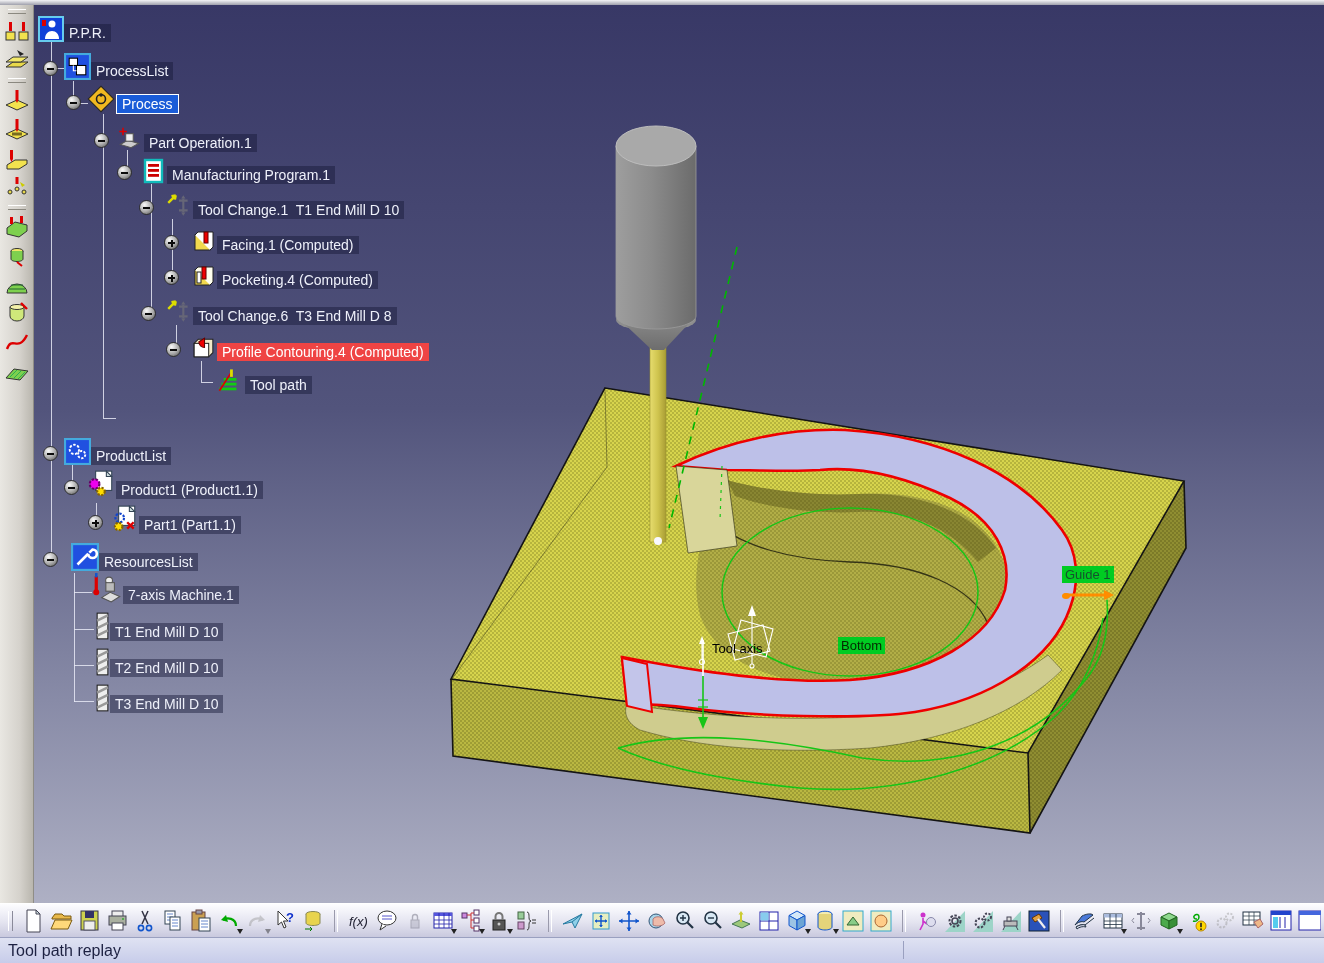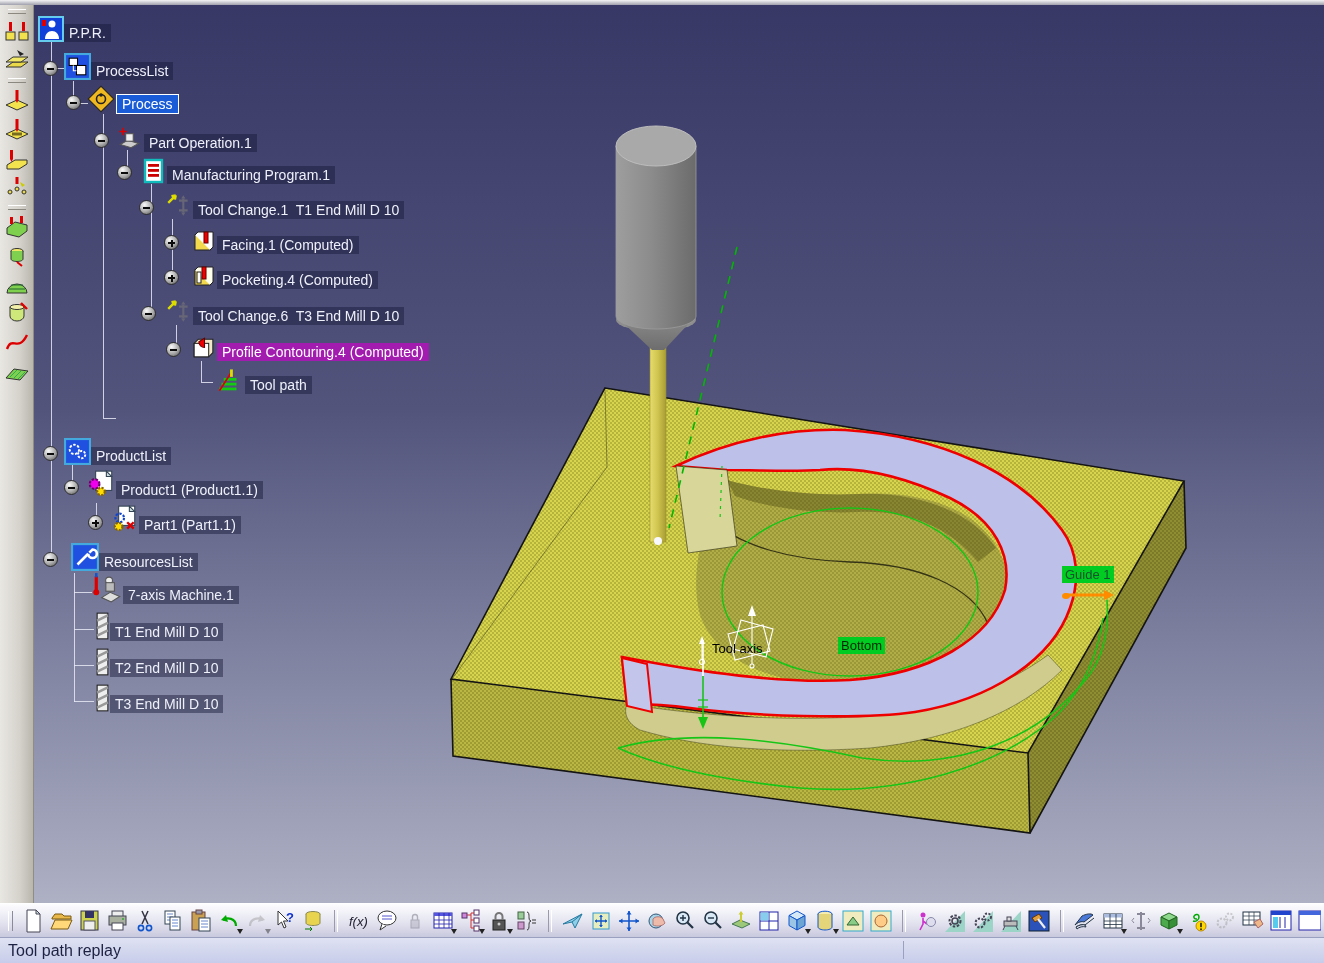--- a/index.html
+++ b/index.html
@@ -26,21 +26,21 @@
   #statusbar{position:absolute;left:0;top:937px;width:1324px;height:26px;z-index:5;
     background:linear-gradient(#dfe2f2,#c7ccea);border-top:1px solid #9aa0c0;
     color:#1d2142;font-size:16px;line-height:25px;padding-left:8px;box-sizing:border-box;}
   #statusdiv{position:absolute;left:903px;top:941px;width:1px;height:18px;background:#9aa0c0;z-index:6;}
   
   #scene{position:absolute;left:0;top:0;z-index:0;}
   
   .trow{position:absolute;display:flex;align-items:flex-end;height:26px;z-index:2;}
   .tlabel{font-size:14px;color:#eef0fa;background:rgba(22,24,54,.46);padding:1px 5px;white-space:pre;}
   .tlabel.sel{background:#1a5cd8;border:1px solid #fff;color:#fff;}
-  .tlabel.hl{background:#a21caf;color:#fff;}
+  .tlabel.hl{background:#ef4444;color:#fff;}
   .ticon{flex:0 0 auto;display:block;}
   .exp{position:absolute;width:15px;height:15px;border-radius:50%;z-index:2;
     background:radial-gradient(circle at 35% 30%,#fbfbfb,#a9a9a9 55%,#4e4e4e);border:1px solid #2f2f2f;box-sizing:border-box;}
   .exp .h{position:absolute;left:3px;top:6px;width:7px;height:2px;background:#0b0b0b;}
   .exp .v{position:absolute;left:5.5px;top:3.5px;width:2px;height:7px;background:#0b0b0b;}
   .cline{position:absolute;background:#e6e8f4;opacity:.85;z-index:1;}
   
   .vlabel{position:absolute;z-index:2;font-size:13px;line-height:17px;padding:0 3px;}
   #lbl-guide{background:#00cc22;color:#14532d;text-align:center;}
   #lbl-bottom{background:#00cc22;color:#052a00;}
@@ -301,21 +301,21 @@
         <rect x="6" y="9" width="4" height="11" fill="#fff" stroke="#222"></rect>
       </svg>
     <span class="tlabel">Pocketing.4 (Computed)</span>
   </div>
   <div class="trow" style="left:165px;top:299px">
     <svg class="ticon" width="28" height="28" viewBox="0 0 26 26">
         <path d="M3 11l7-7M10 4l-4 .8M10 4l-.8 4" stroke="#dd0" stroke-width="2.2" fill="none"></path>
         <path d="M17 7v13M13 9h8M13 18h8" stroke="#667" stroke-width="2"></path>
         <path d="M17 4l-2 3h4zM17 23l-2-3h4z" fill="#667"></path>
       </svg>
-    <span class="tlabel">Tool Change.6  T3 End Mill D 10</span>
+    <span class="tlabel">Tool Change.6  T3 End Mill D 8</span>
   </div>
   <div class="trow" style="left:190px;top:335px">
     <svg class="ticon" width="27" height="27" viewBox="0 0 26 26">
         <path d="M4 9l4-4h14v13l-4 4H4z" fill="#f2e8c8" stroke="#222"></path>
         <rect x="4" y="9" width="14" height="13" fill="#fff" stroke="#222"></rect>
         <path d="M14 4v9a5.5 5.5 0 01-5.5-5.5z" fill="#e00" stroke="#600"></path>
       </svg>
     <span class="tlabel hl">Profile Contouring.4 (Computed)</span>
   </div>
   <div class="trow" style="left:213px;top:368px">

